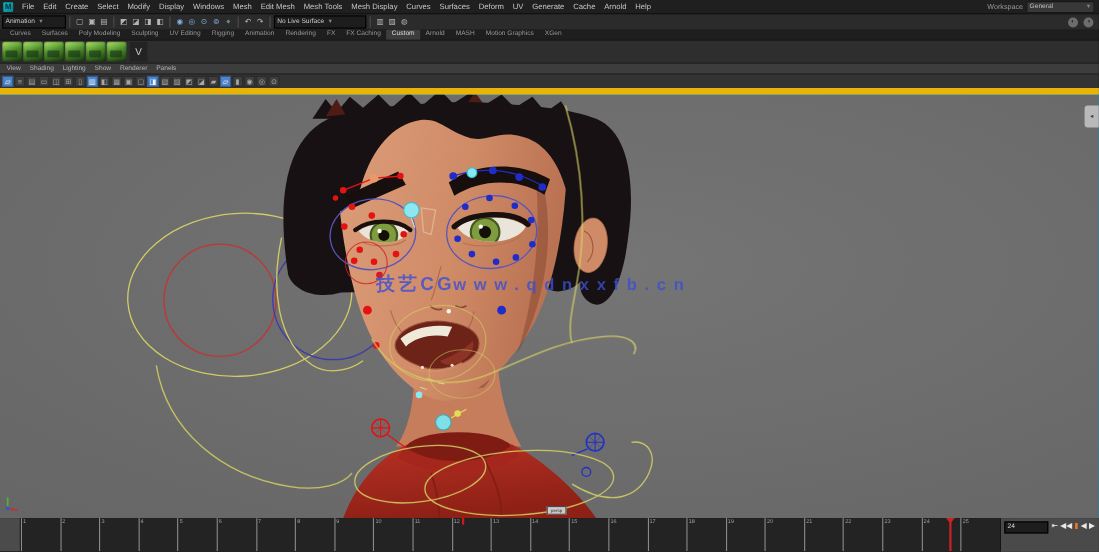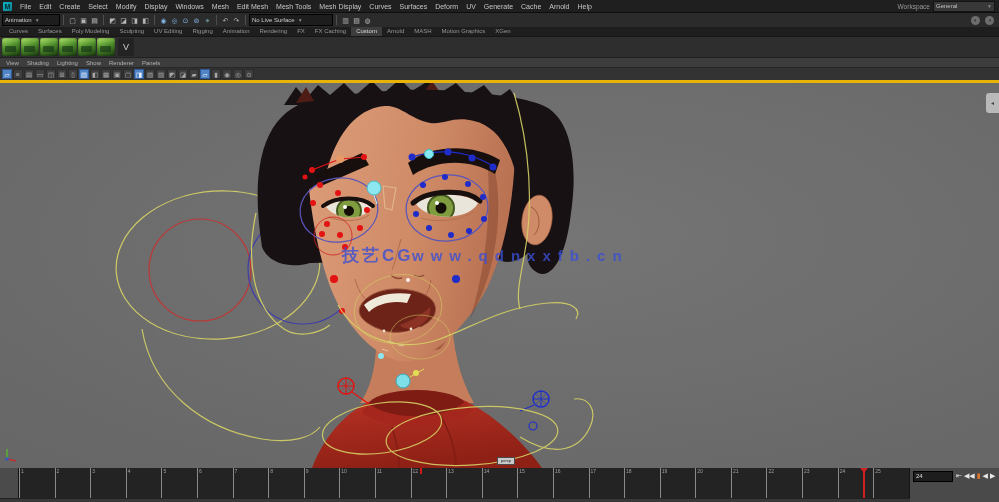--- a/index.html
+++ b/index.html
@@ -33,21 +33,21 @@
   .shelf-btn::after{content:"";position:absolute;left:3px;top:8px;width:11px;height:6px;background:#143015;opacity:.6;border-radius:1px;}
   .shelf-btn-v{width:16px;height:18px;background:#232323;color:#cfcfcf;font-size:9px;text-align:center;line-height:18px;margin-left:2px;}
   
   .panelmenus{height:9px;background:#3d3d3d;font-size:6px;color:#b2b2b2;padding-left:2px;border-top:1px solid #202020;}
   .pmenu-item{padding:0 4px;white-space:nowrap;}
   
   .paneltoolbar{height:12px;background:#333333;padding-left:2px;border-top:1px solid #262626;}
   .pt-icon{width:10px;height:10px;margin-right:1px;background:#3e3e3e;color:#a8a8a8;font-size:6.5px;line-height:10px;text-align:center;border:1px solid #2a2a2a;box-sizing:border-box;}
   .pt-icon.on{background:#5285c6;color:#eaf2fb;border-color:#2d5a95;}
   
-  .viewport{position:relative;height:385px;background:#0ea5e9;border-top:3px solid #eab308;overflow:hidden;}
+  .viewport{position:relative;height:385px;background:#0ea5e9;border-top:6px solid #eab308;overflow:hidden;}
   .vp-side-tab{position:absolute;right:0;top:10px;width:13px;height:20px;background:#b9b9b9;border-radius:3px 0 0 3px;font-size:6px;color:#444;text-align:center;line-height:20px;}
   .axis-gizmo{position:absolute;left:2px;top:364px;width:16px;height:16px;}
   .cam-chip{position:absolute;left:497px;top:374px;width:16px;height:6px;background:#c9c9c9;border:1px solid #4a4a4a;font-size:4px;line-height:5px;color:#222;text-align:center;overflow:hidden;}
   
   .bottombar{height:30px;display:flex;position:relative;background:#232323;}
   .tl-spacer{width:18px;background:#4b4b4b;border-right:1px solid #141414;}
   .tl-cells{flex:1;display:flex;}
   .tl-cell{flex:1;border-left:1px solid #8a8a8a;position:relative;}
   .tl-num{position:absolute;top:0;left:1px;font-size:5px;color:#a0a0a0;}
   .tl-right{width:89px;background:#4a4a4a;border-left:1px solid #141414;display:flex;align-items:flex-start;padding-top:3px;}

